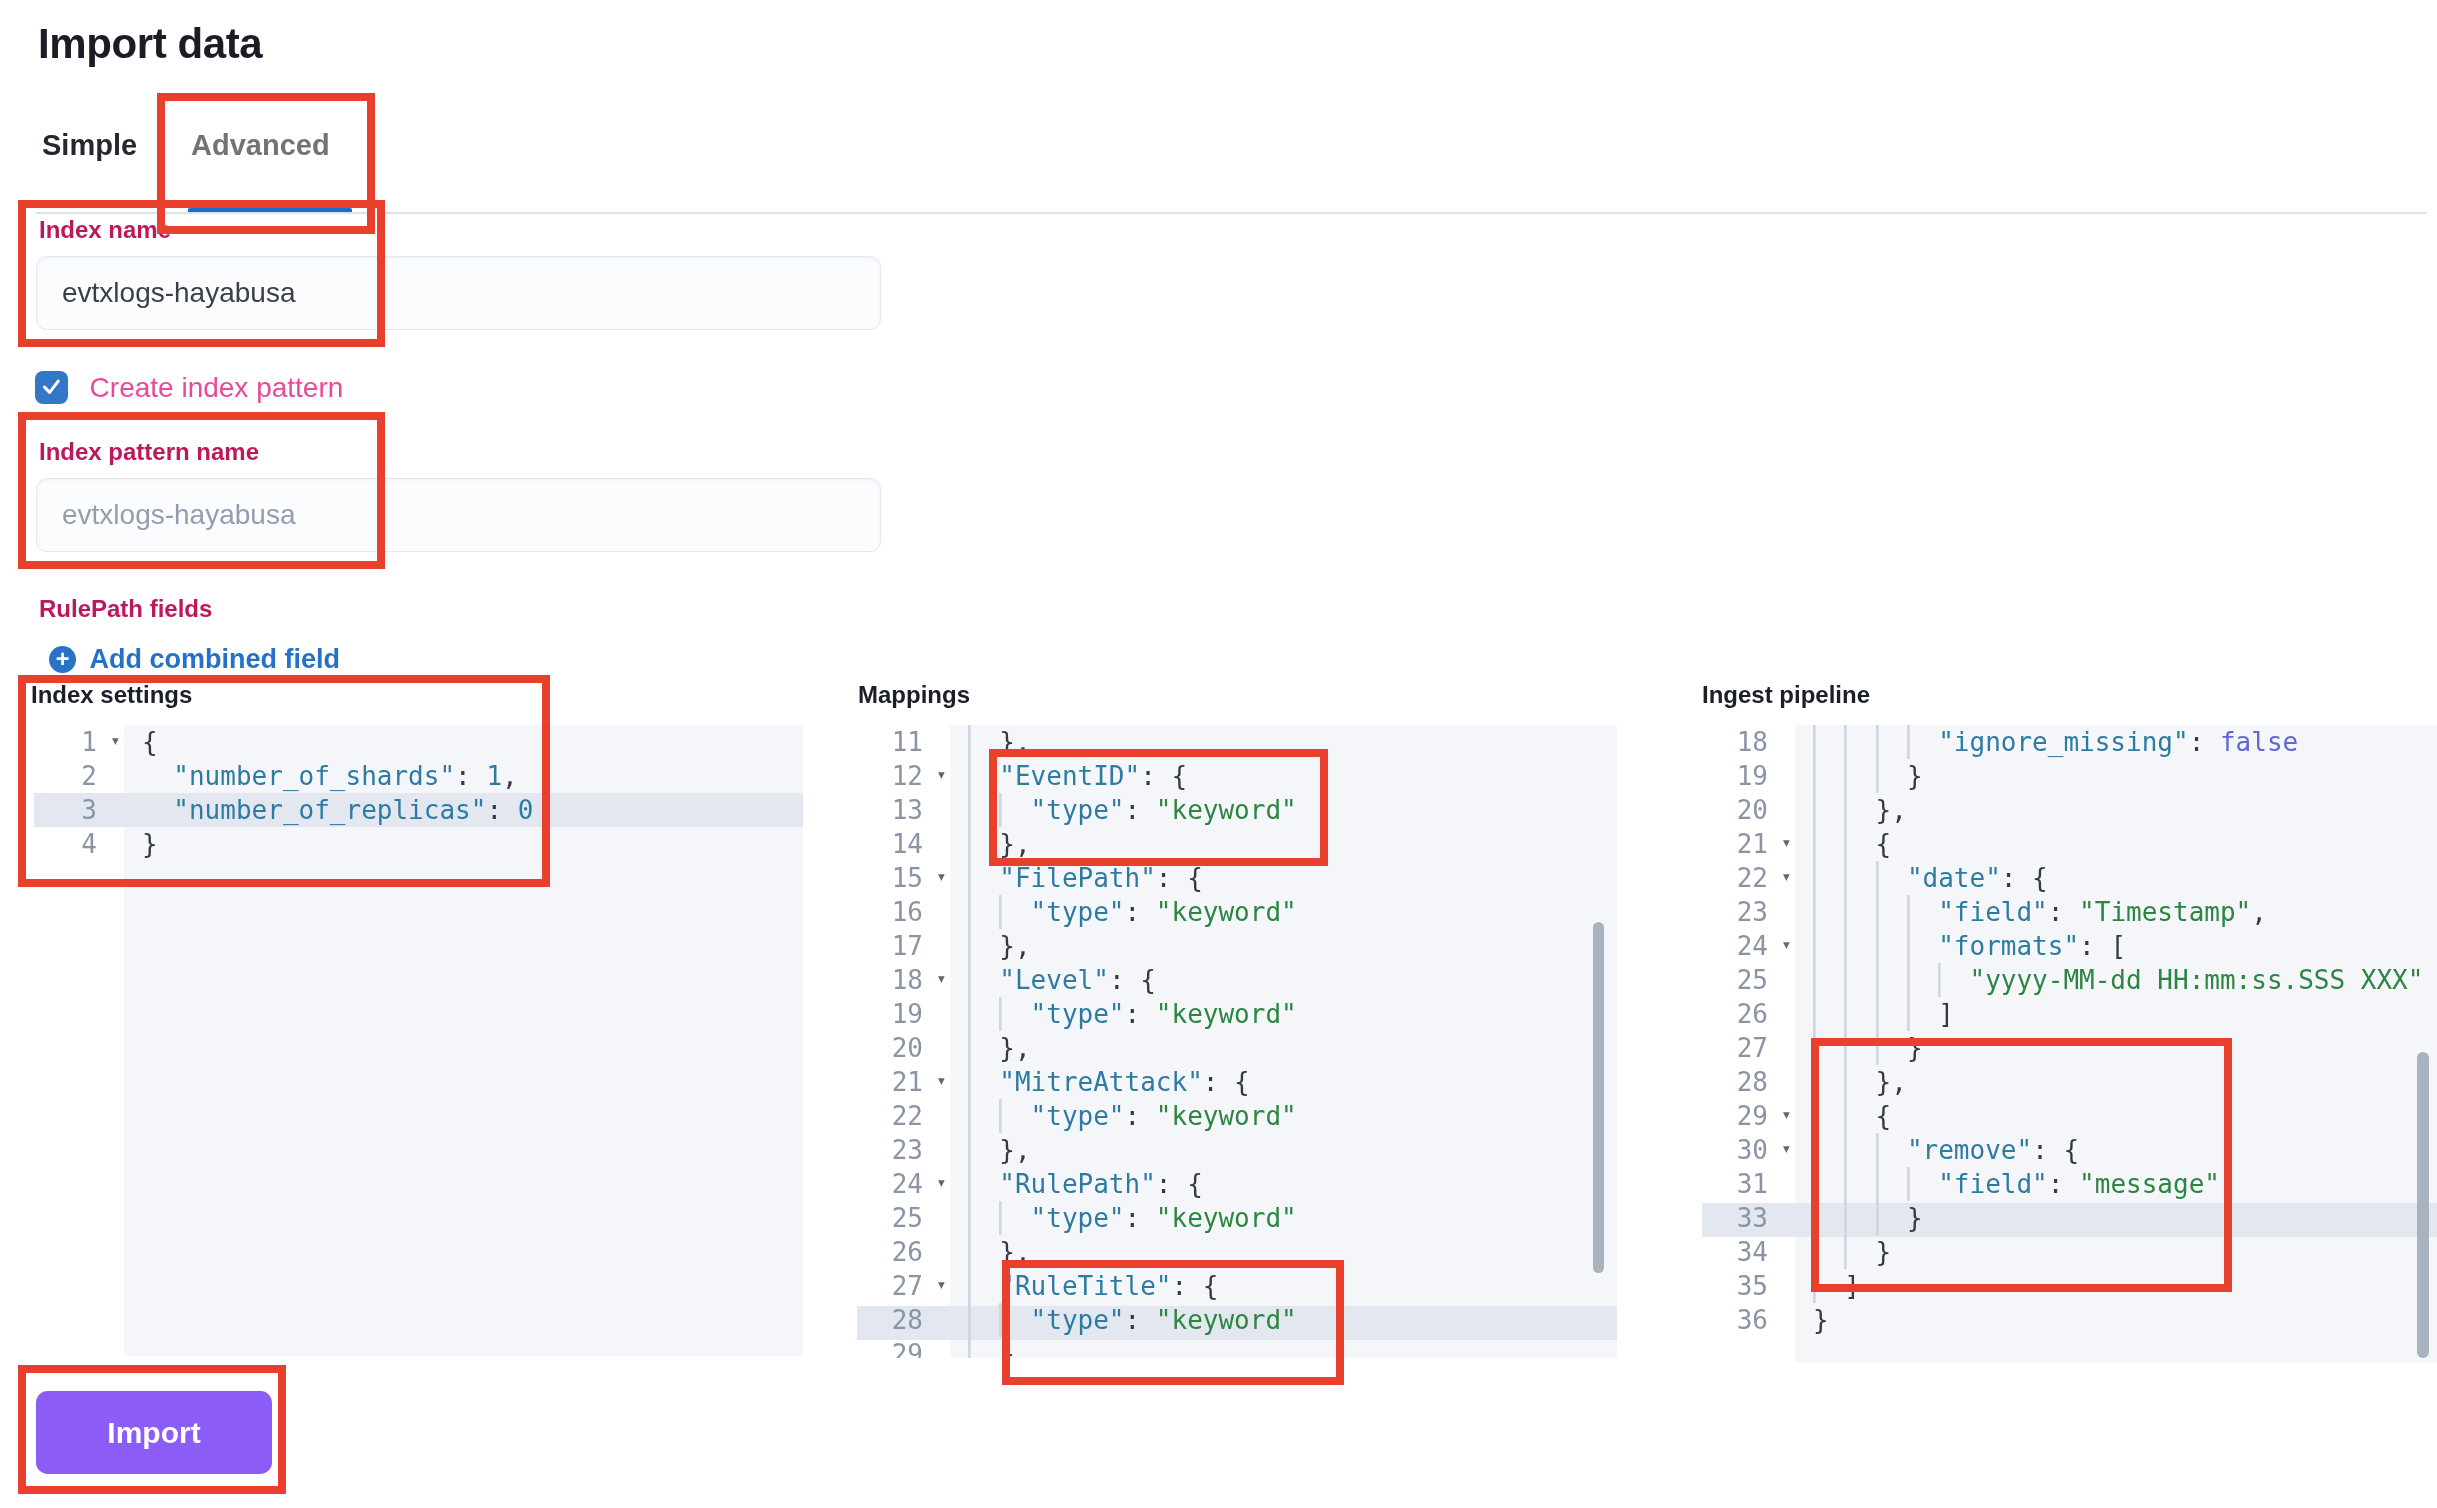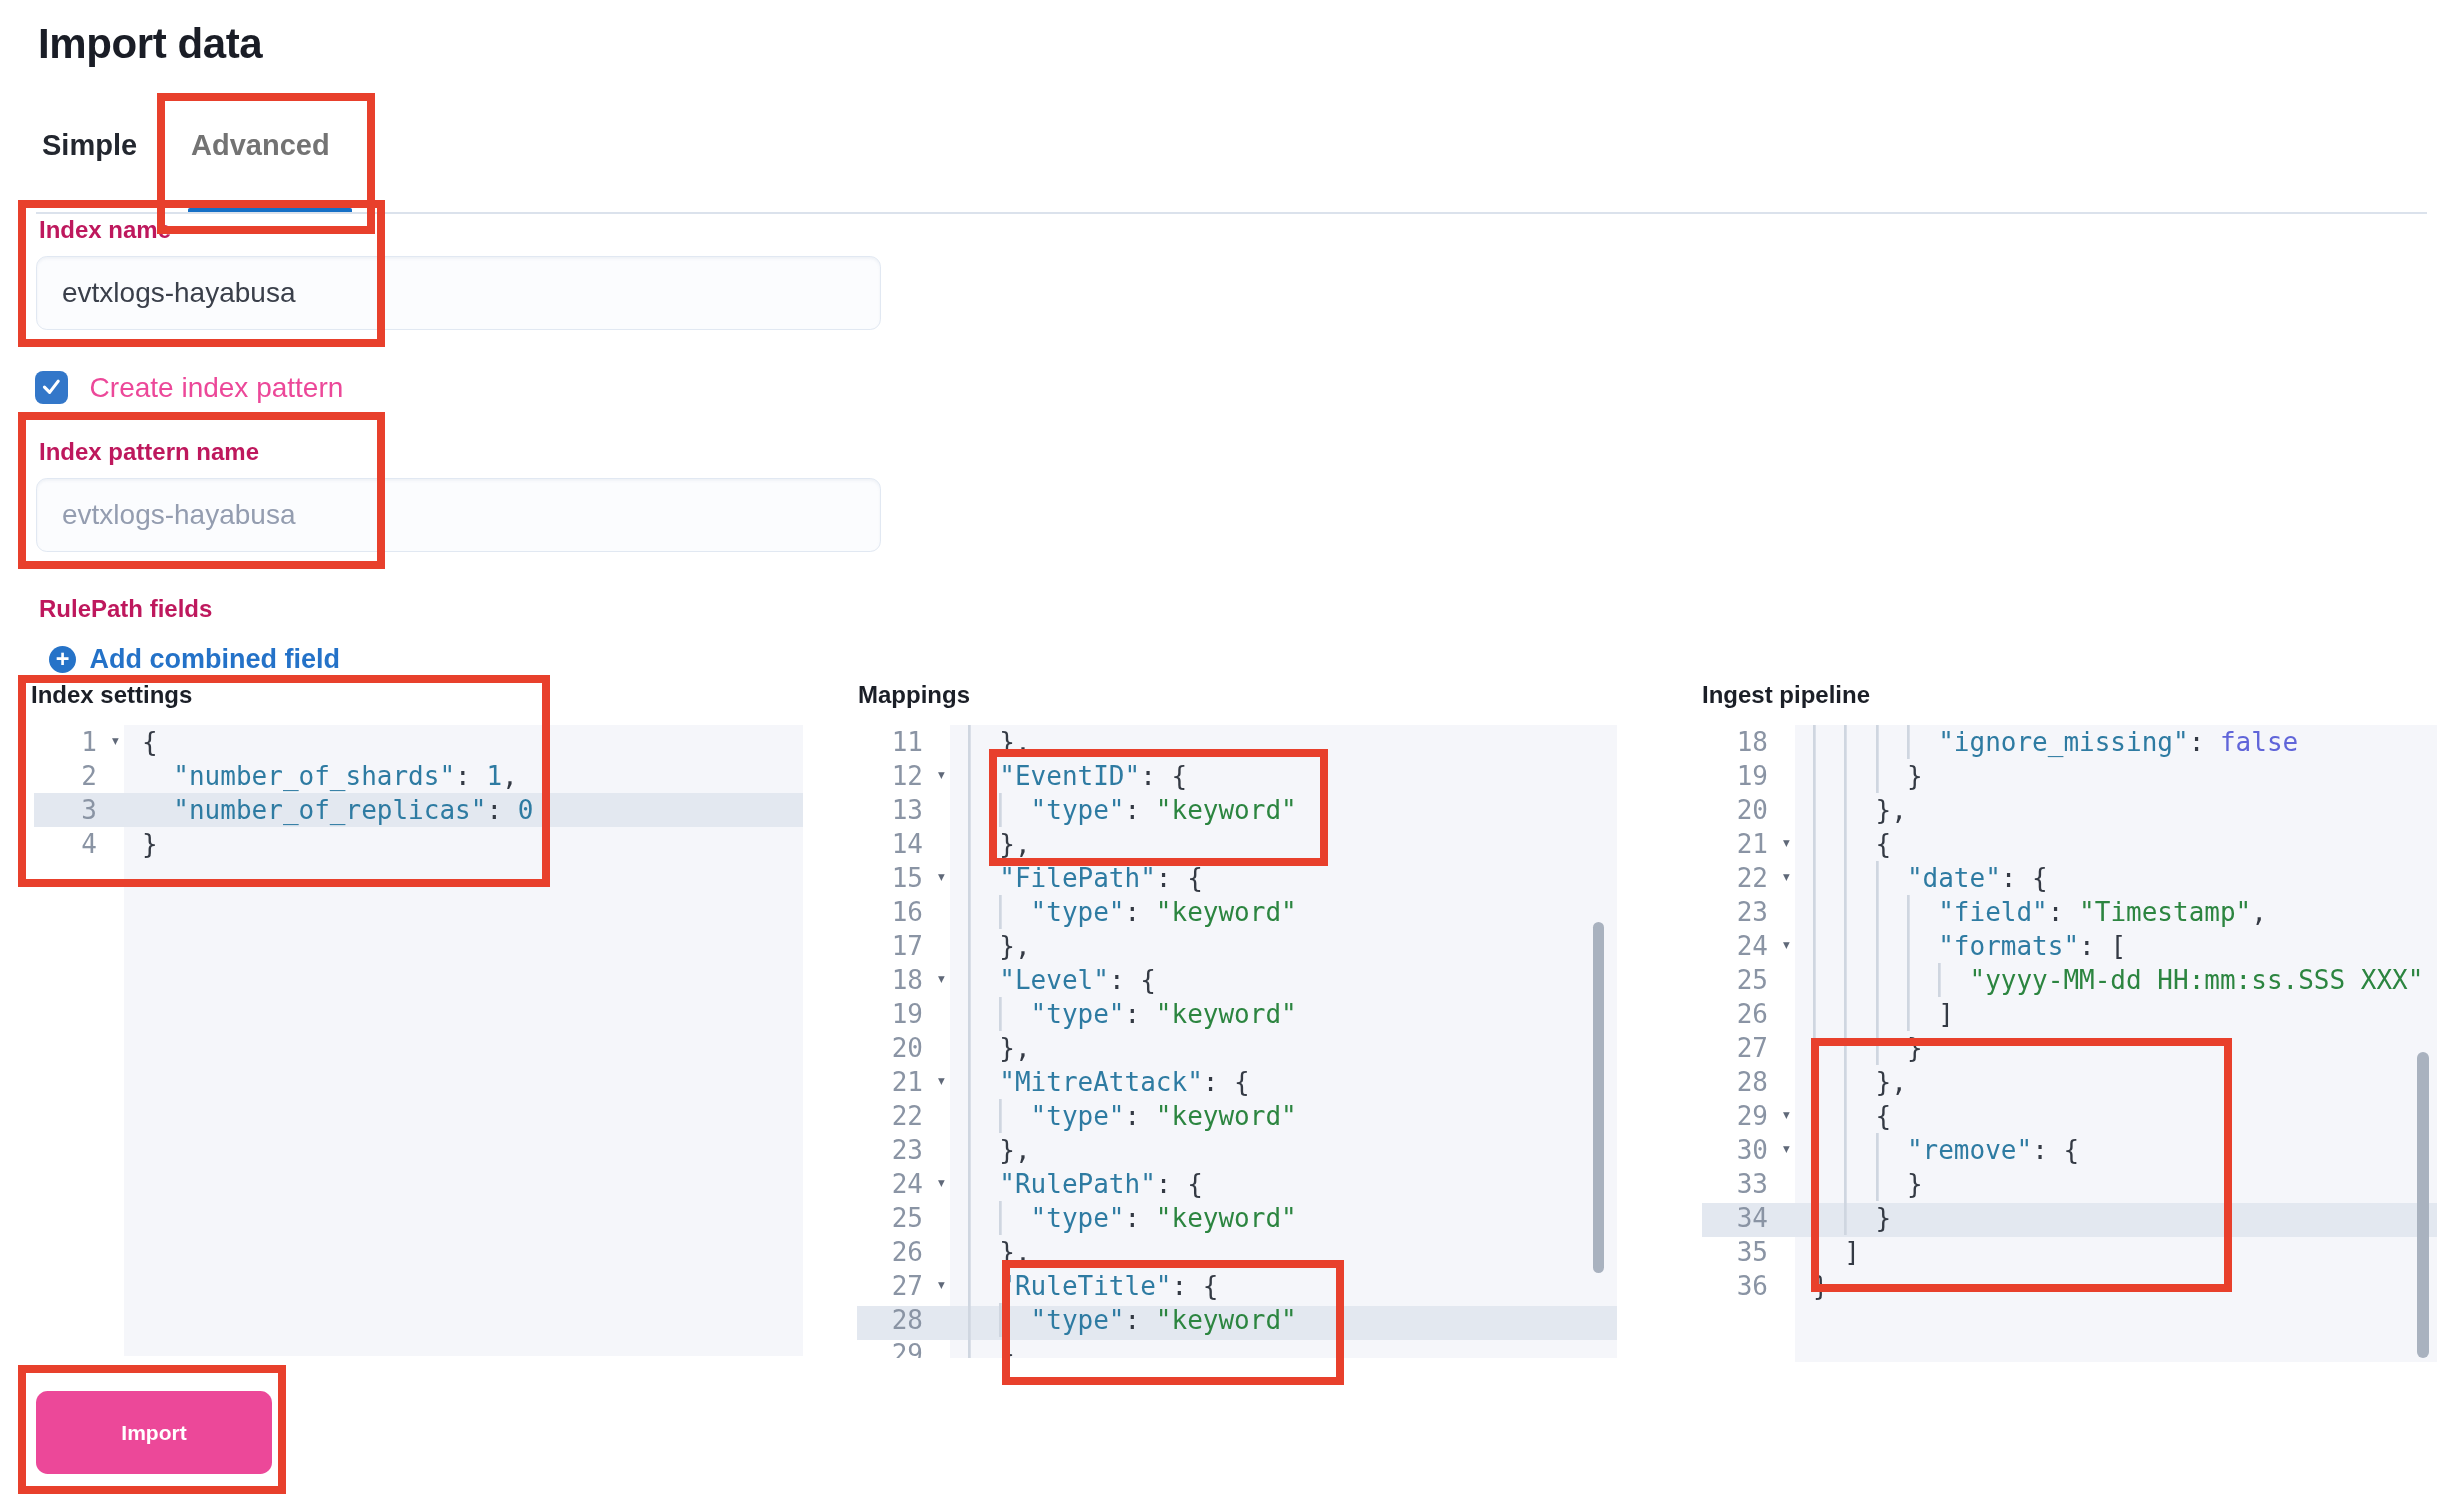--- a/index.html
+++ b/index.html
@@ -70,21 +70,21 @@
   .tk-num { color:#2e7ba2; }
   .tk-bool{ color:#6065d9; }
   .tk-pun { color:#343a44; }
 
   .scroll-thumb { position:absolute; width:11.7px; border-radius:6.3px; background:#a9b2bf; z-index:2; }
   #thumb-mappings { right:12.6px; top:197px; height:351px; }
   #thumb-ingest   { right:9px; top:327px; height:306px; }
 
   
   .import-btn { position:absolute; left:36px; top:1391px; width:236px; height:83px;
-    background:#ec4899; border:none; border-radius:11.7px; color:#ffffff; font-size:21px;
+    background:#8b5cf6; border:none; border-radius:11.7px; color:#ffffff; font-size:30px;
     font-weight:700; font-family:"Liberation Sans", sans-serif; cursor:pointer; }
 
   
   .anno { position:absolute; border:8px solid #e8402c; z-index:10; pointer-events:none; }
   .anno-1 { left:157px;  top:93px;  width:218px; height:141px; }
   .anno-2 { left:18px;   top:200px;  width:367px; height:147px; }
   .anno-3 { left:18px;   top:412px;  width:367px; height:157px; }
   .anno-4 { left:18px;   top:675px;  width:532px; height:212px; }
   .anno-5 { left:989px; top:749px;  width:339px; height:117px; }
   .anno-6 { left:1002px; top:1260px; width:342px; height:125px; }
@@ -280,20 +280,24 @@
       </div>
       <div class="crow">
         <span class="ln">29<span class="fold">▾</span></span>
         <span class="codeline"><span class="ig"></span><span class="ig"></span><span class="tk-pun">{</span></span>
       </div>
       <div class="crow">
         <span class="ln">30<span class="fold">▾</span></span>
         <span class="codeline"><span class="ig"></span><span class="ig"></span><span class="ig"></span><span class="tk-key">"remove"</span><span class="tk-pun">:</span><span class="tk-pun"> {</span></span>
       </div>
       <div class="crow">
+        <span class="ln">31</span>
+        <span class="codeline"><span class="ig"></span><span class="ig"></span><span class="ig"></span><span class="ig"></span><span class="tk-key">"field"</span><span class="tk-pun">:</span><span class="tk-pun"> </span><span class="tk-str">"message"</span><span class="tk-pun">,</span></span>
+      </div>
+      <div class="crow">
         <span class="ln">33</span>
         <span class="codeline"><span class="ig"></span><span class="ig"></span><span class="ig"></span><span class="tk-pun">}</span></span>
       </div>
       <div class="crow">
         <span class="ln">34</span>
         <span class="codeline"><span class="ig"></span><span class="ig"></span><span class="tk-pun">}</span></span>
       </div>
       <div class="crow">
         <span class="ln">35</span>
         <span class="codeline"><span class="ig"></span><span class="tk-pun">]</span></span>

